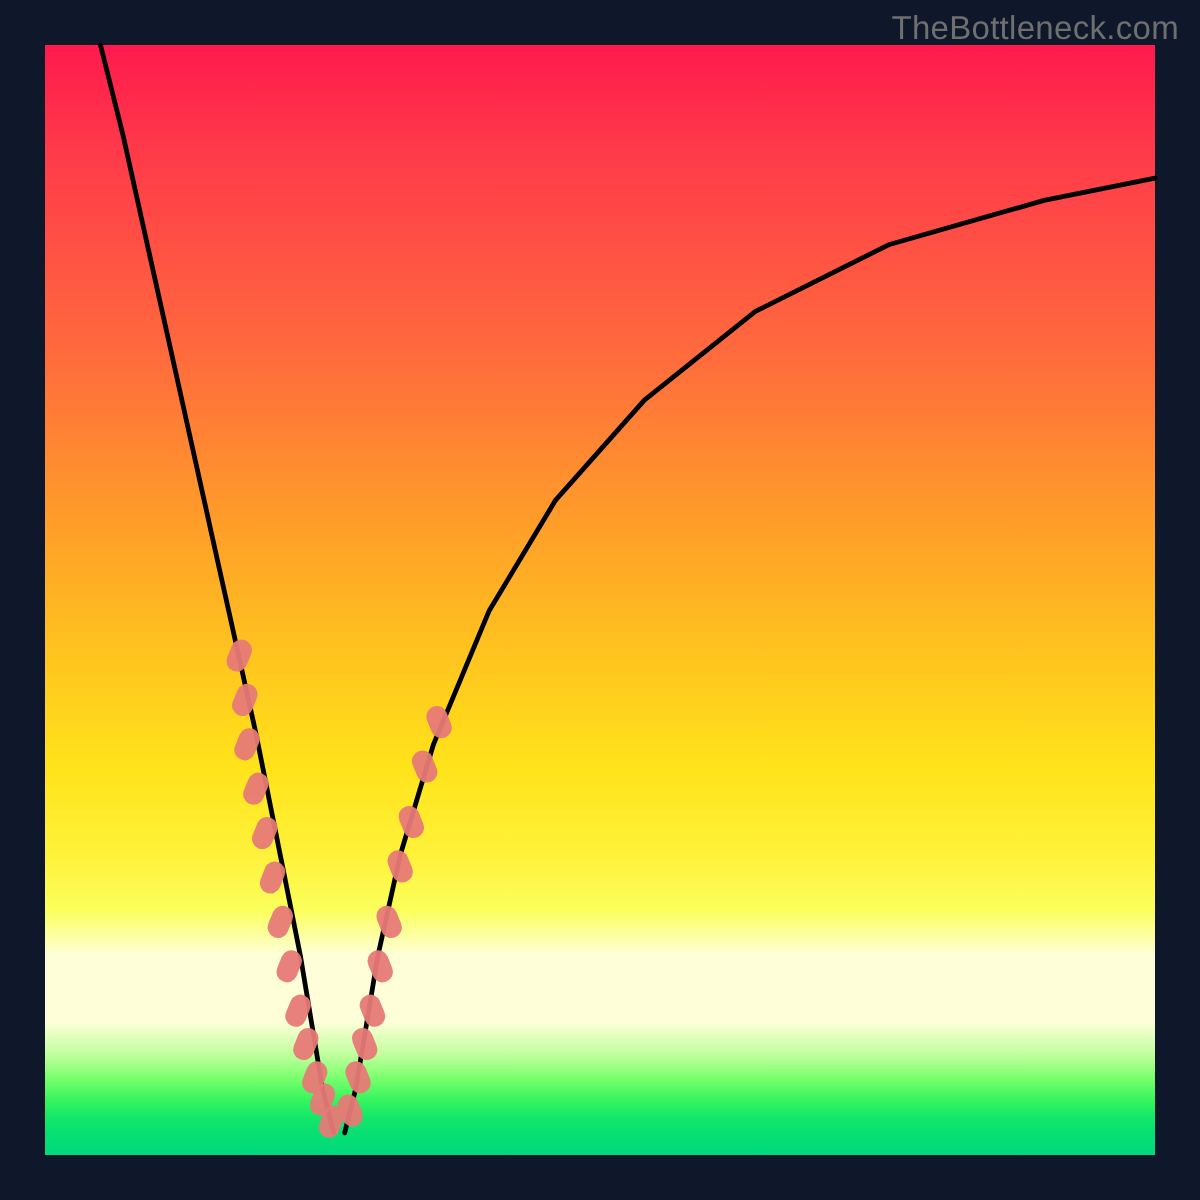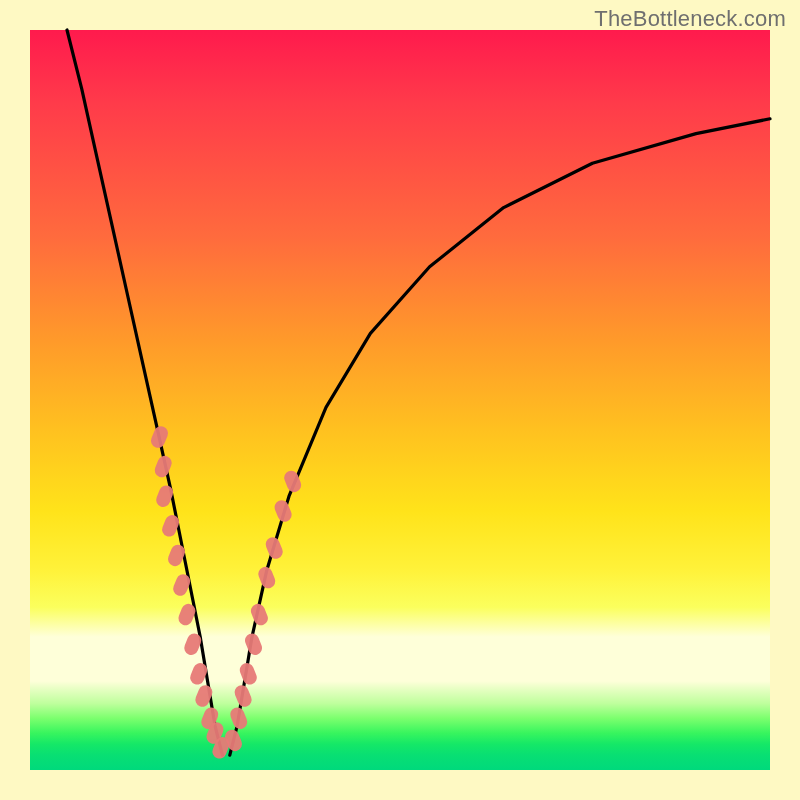--- a/index.html
+++ b/index.html
@@ -7,21 +7,21 @@
     padding: 0;
     width: 800px;
     height: 800px;
     overflow: hidden;
     background: #000;
     font-family: Arial, Helvetica, sans-serif;
   }
   .frame {
     position: absolute;
     inset: 0;
-    background: #fef9c3;
+    background: #0f172a;
   }
   .plot {
     position: absolute;
     left: 30px;
     top: 30px;
     width: 740px;
     height: 740px;
     
     background: linear-gradient(
       to bottom,

